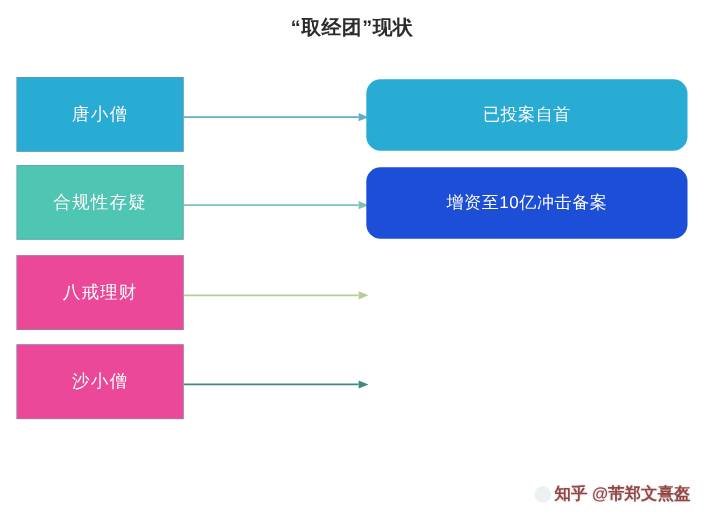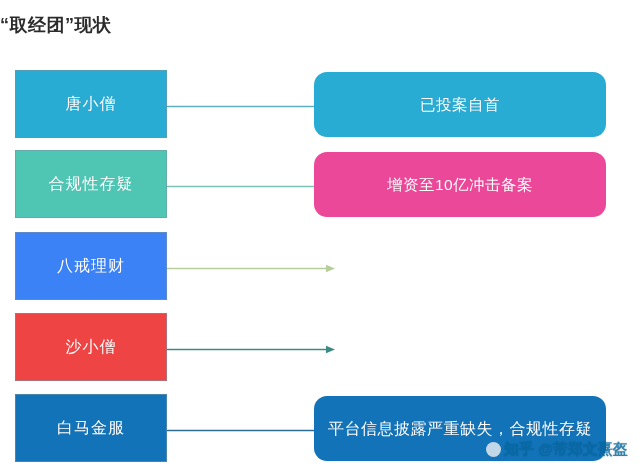--- a/index.html
+++ b/index.html
@@ -21,21 +21,21 @@
     height: 472px;
     background: #ffffff;
   }
 
   
   .title {
     position: absolute;
     top: 14px;
     left: 0;
     width: 640px;
-    text-align: left;
+    text-align: center;
     font-size: 18px;
     font-weight: 700;
     color: #2b2b2b;
     letter-spacing: 0.5px;
     line-height: 22px;
     white-space: nowrap;
   }
 
   
   .row {
@@ -68,21 +68,21 @@
     font-size: 16px;
     font-weight: 400;
     letter-spacing: 1px;
     text-shadow: 0 0 1px rgba(0,0,0,0.12);
     white-space: nowrap;
   }
 
   
   .right-box {
     position: absolute;
-    left: 314px;
+    left: 333px;
     top: 2px;
     width: 292px;
     height: 65px;
     box-sizing: border-box;
     border-radius: 13px;
     display: flex;
     align-items: center;
     justify-content: center;
     padding: 0 12px;
   }
@@ -119,21 +119,21 @@
     height: 26px;
     display: flex;
     align-items: center;
     gap: 3px;
     opacity: 0.82;
     pointer-events: none;
   }
   .wm-text {
     font-size: 15px;
     font-weight: 700;
-    color: #0369a1;
+    color: #7f1d1d;
     letter-spacing: 0px;
     white-space: nowrap;
     text-shadow: 0 0 2px rgba(0,0,0,0.25);
   }
   .wm-logo {
     width: 15px;
     height: 15px;
     border-radius: 50%;
     background: #e9eef2;
     flex: 0 0 auto;
@@ -165,62 +165,48 @@
   <div class="row row-1">
     <div class="left-box" style="background: rgb(79, 198, 180);">
       <span class="left-label">合规性存疑</span>
     </div>
     <div class="connector">
       <svg width="168" height="9" viewBox="0 0 168 9" xmlns="http://www.w3.org/2000/svg">
         <line x1="0" y1="4.5" x2="159" y2="4.5" stroke="#7CC3B7" stroke-width="1.6"></line>
         <polygon points="159,0.8 168,4.5 159,8.2" fill="#7CC3B7"></polygon>
       </svg>
     </div>
-    <div class="right-box" style="background: #ec4899; align-items: center;">
+    <div class="right-box" style="background: #1d4ed8; align-items: center;">
       <span class="right-label">增资至10亿冲击备案</span>
     </div>
   </div>
 
   <div class="row row-2">
-    <div class="left-box" style="background: #3b82f6;">
+    <div class="left-box" style="background: #ec4899;">
       <span class="left-label">八戒理财</span>
     </div>
     <div class="connector">
       <svg width="168" height="9" viewBox="0 0 168 9" xmlns="http://www.w3.org/2000/svg">
         <line x1="0" y1="4.5" x2="159" y2="4.5" stroke="#B6CE99" stroke-width="1.6"></line>
         <polygon points="159,0.8 168,4.5 159,8.2" fill="#B6CE99"></polygon>
       </svg>
     </div>
   </div>
 
   <div class="row row-3">
-    <div class="left-box" style="background: #ef4444;">
+    <div class="left-box" style="background: #ec4899;">
       <span class="left-label">沙小僧</span>
     </div>
     <div class="connector">
       <svg width="168" height="9" viewBox="0 0 168 9" xmlns="http://www.w3.org/2000/svg">
         <line x1="0" y1="4.5" x2="159" y2="4.5" stroke="#3C8A84" stroke-width="1.6"></line>
         <polygon points="159,0.8 168,4.5 159,8.2" fill="#3C8A84"></polygon>
       </svg>
     </div>
   </div>
 
-  <div class="row row-4">
-    <div class="left-box" style="background: rgb(18, 115, 184);">
-      <span class="left-label">白马金服</span>
-    </div>
-    <div class="connector">
-      <svg width="168" height="9" viewBox="0 0 168 9" xmlns="http://www.w3.org/2000/svg">
-        <line x1="0" y1="4.5" x2="159" y2="4.5" stroke="#2C6C97" stroke-width="1.6"></line>
-        <polygon points="159,0.8 168,4.5 159,8.2" fill="#2C6C97"></polygon>
-      </svg>
-    </div>
-    <div class="right-box" style="background: rgb(18, 115, 184);">
-      <span class="right-label two-line">平台信息披露严重缺失，合规性存疑</span>
-    </div>
-  </div>
 
   <div class="watermark">
     <span class="wm-logo"></span>
     <span class="wm-text">知乎 @芾郑文熹盔</span>
   </div>
 
 </div>
 
 </body></html>

